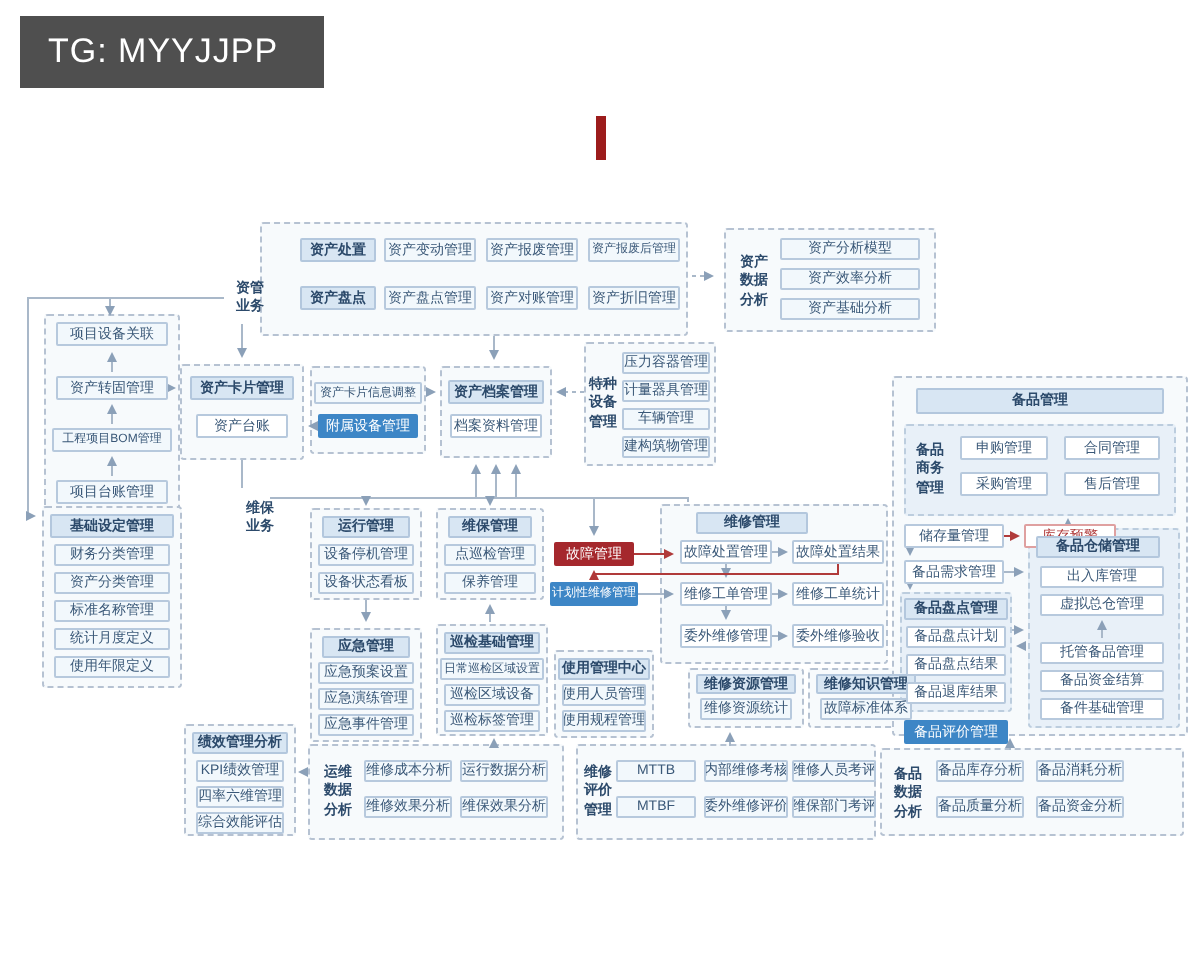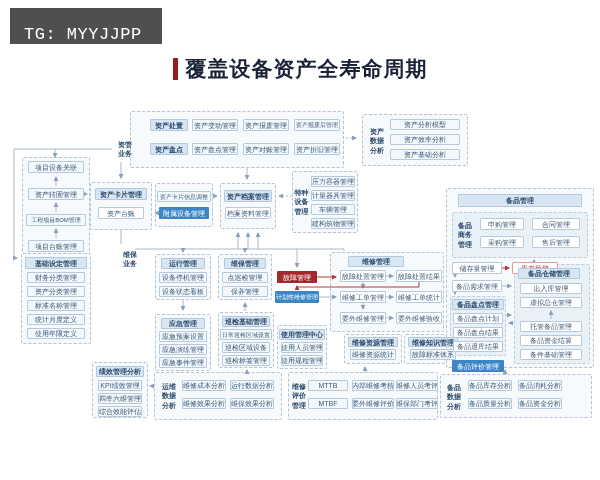--- a/index.html
+++ b/index.html
@@ -14,22 +14,22 @@
        border:1px solid #b7c9dd;color:#3a5878;font-size:7px;line-height:1;
        white-space:nowrap;border-radius:1px;overflow:hidden;}
   .white{background:#ffffff;}
   .hdr{background:#d8e6f3;border:1px solid #b3c7dd;color:#2c4a6b;font-weight:bold;}
   .vlabel{display:flex;align-items:center;justify-content:center;text-align:center;
           font-size:7px;font-weight:bold;color:#2c4a6b;white-space:pre-line;line-height:1.35;}
   .blue{background:#3d86c6;border:none;color:#ffffff;}
   .red{background:#a5282d;border:none;color:#ffffff;}
   .alert{background:#ffffff;border:1px solid #dfa0a0;color:#b03a3a;}
   .xs{font-size:6px;}
-  .badge{background:#4f4f4f;color:#ffffff;display:flex;align-items:flex-end;
-         padding-left:14px;font-size:17px;letter-spacing:.5px;font-family:Liberation Mono, monospace;}
+  .badge{background:#4f4f4f;color:#ffffff;display:flex;align-items:center;
+         padding-left:14px;font-size:17px;letter-spacing:.5px;}
   .badge.site{background:#707070;justify-content:center;padding:0;font-size:16px;}
   .title-wrap{display:flex;align-items:center;justify-content:center;gap:8px;}
   .title-bar{width:5px;height:22px;background:#9c1c1c;}
   .title-text{font-size:21px;font-weight:bold;color:#1a2238;letter-spacing:1px;}
   .ln{stroke:#a9b8c9;stroke-width:1;fill:none;}
   .ln.dash{stroke-dasharray:2 2;}
   .ln.redln{stroke:#b03a3a;}
 </style>
 </head>
 <body>
@@ -87,21 +87,20 @@
     <path class="ln" d="M512,323 H509" marker-end="url(#ag)"></path>
     <path class="ln" d="M551,319 V311" marker-end="url(#ag)"></path>
     <path class="ln" d="M505,375 V370" marker-end="url(#ag)"></path>
   </svg>
 
   <div class="abs badge" style="left:10px;top:8px;width:152px;height:36px">
     <span>TG: MYYJJPP</span>
   </div>
   <div class="abs title-wrap" style="left:0;top:52px;width:600px;height:34px">
     <span class="title-bar"></span>
-    <span class="title-text">覆盖设备资产全寿命周期</span>
   </div>
 
   <div class="abs vlabel" style="left:112px;top:136px;width:26px;height:26px">资管
 业务</div>
   <div class="abs vlabel" style="left:117px;top:246px;width:26px;height:26px">维保
 业务</div>
 
   <div class="abs panel" style="left:130px;top:111px;width:214px;height:57px"></div>
   <div class="abs box hdr" style="left:150px;top:119px;width:38px;height:12px">资产处置</div>
   <div class="abs box" style="left:192px;top:119px;width:46px;height:12px">资产变动管理</div>

